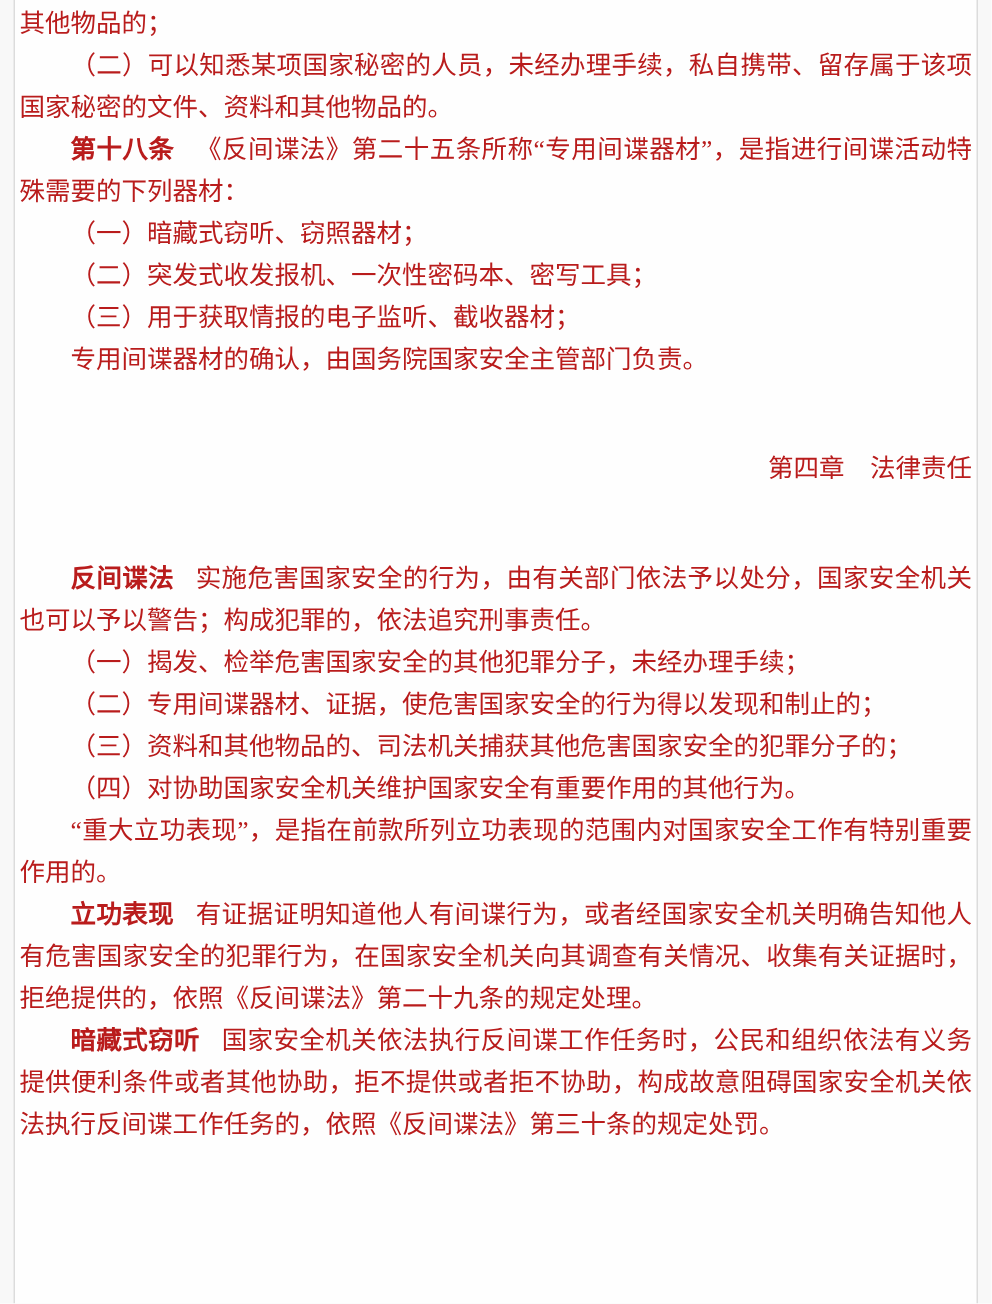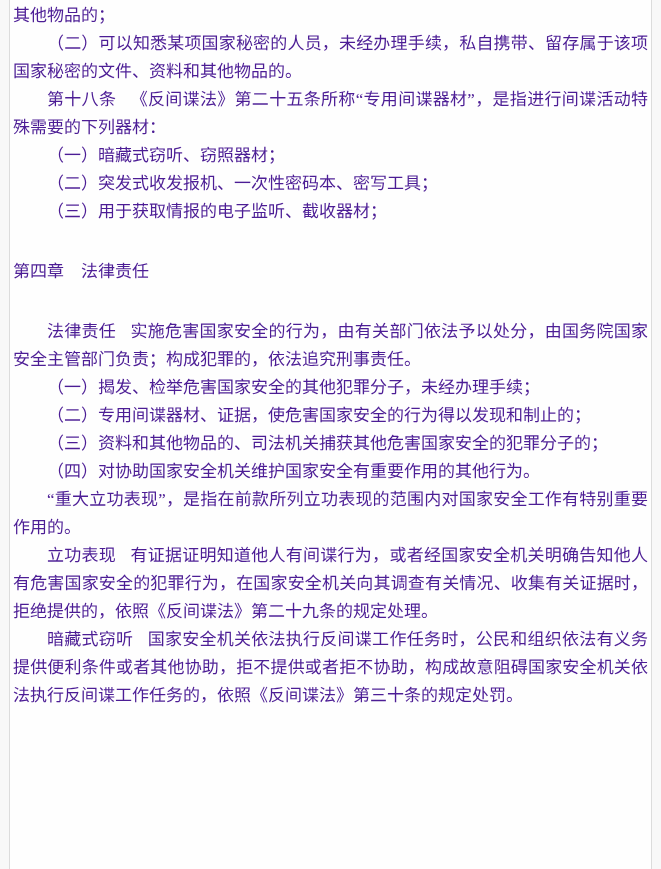--- a/index.html
+++ b/index.html
@@ -23,49 +23,50 @@
     border-right: 1px solid #dcdcdc;
   }
   .doc-content {
     box-sizing: border-box;
     padding: 2px 3px 10px 3px;
   }
   .doc-content p {
     margin: 0;
     font-size: 17px;
     line-height: 28px;
-    color: #4c1d95;
+    color: #b91c1c;
     text-align: justify;
     letter-spacing: 0;
   }
   .doc-content p.plain   { text-indent: 0; }
   .doc-content p.indent  { text-indent: 2em; }
   .doc-content p.chapter {
-    text-align: left;
+    text-align: right;
     text-indent: 0;
-    margin: 32px 0;
+    margin: 45px 0;
   }
   .art {
-    font-weight: normal;
+    font-weight: bold;
     margin-right: 0.85em;
   }
 </style>
 </head>
 <body>
 
 <div class="doc-panel">
   <div class="doc-content">
       <p class="plain"><span>其他物品的；</span></p>
       <p class="indent"><span>（二）可以知悉某项国家秘密的人员，未经办理手续，私自携带、留存属于该项国家秘密的文件、资料和其他物品的。</span></p>
       <p class="indent"><span class="art">第十八条</span><span>《反间谍法》第二十五条所称“专用间谍器材”，是指进行间谍活动特殊需要的下列器材：</span></p>
       <p class="indent"><span>（一）暗藏式窃听、窃照器材；</span></p>
       <p class="indent"><span>（二）突发式收发报机、一次性密码本、密写工具；</span></p>
       <p class="indent"><span>（三）用于获取情报的电子监听、截收器材；</span></p>
+      <p class="indent"><span>专用间谍器材的确认，由国务院国家安全主管部门负责。</span></p>
       <p class="chapter"><span>第四章　法律责任</span></p>
-      <p class="indent"><span class="art">法律责任</span><span>实施危害国家安全的行为，由有关部门依法予以处分，由国务院国家安全主管部门负责；构成犯罪的，依法追究刑事责任。</span></p>
+      <p class="indent"><span class="art">反间谍法</span><span>实施危害国家安全的行为，由有关部门依法予以处分，国家安全机关也可以予以警告；构成犯罪的，依法追究刑事责任。</span></p>
       <p class="indent"><span>（一）揭发、检举危害国家安全的其他犯罪分子，未经办理手续；</span></p>
       <p class="indent"><span>（二）专用间谍器材、证据，使危害国家安全的行为得以发现和制止的；</span></p>
       <p class="indent"><span>（三）资料和其他物品的、司法机关捕获其他危害国家安全的犯罪分子的；</span></p>
       <p class="indent"><span>（四）对协助国家安全机关维护国家安全有重要作用的其他行为。</span></p>
       <p class="indent"><span>“重大立功表现”，是指在前款所列立功表现的范围内对国家安全工作有特别重要作用的。</span></p>
       <p class="indent"><span class="art">立功表现</span><span>有证据证明知道他人有间谍行为，或者经国家安全机关明确告知他人有危害国家安全的犯罪行为，在国家安全机关向其调查有关情况、收集有关证据时，拒绝提供的，依照《反间谍法》第二十九条的规定处理。</span></p>
       <p class="indent"><span class="art">暗藏式窃听</span><span>国家安全机关依法执行反间谍工作任务时，公民和组织依法有义务提供便利条件或者其他协助，拒不提供或者拒不协助，构成故意阻碍国家安全机关依法执行反间谍工作任务的，依照《反间谍法》第三十条的规定处罚。</span></p>
     </div>
 </div>
 

